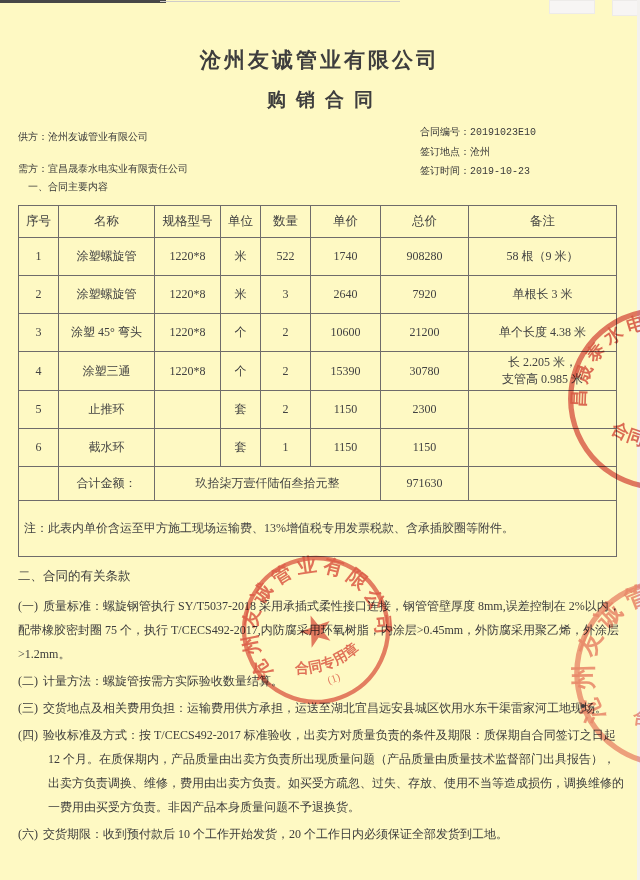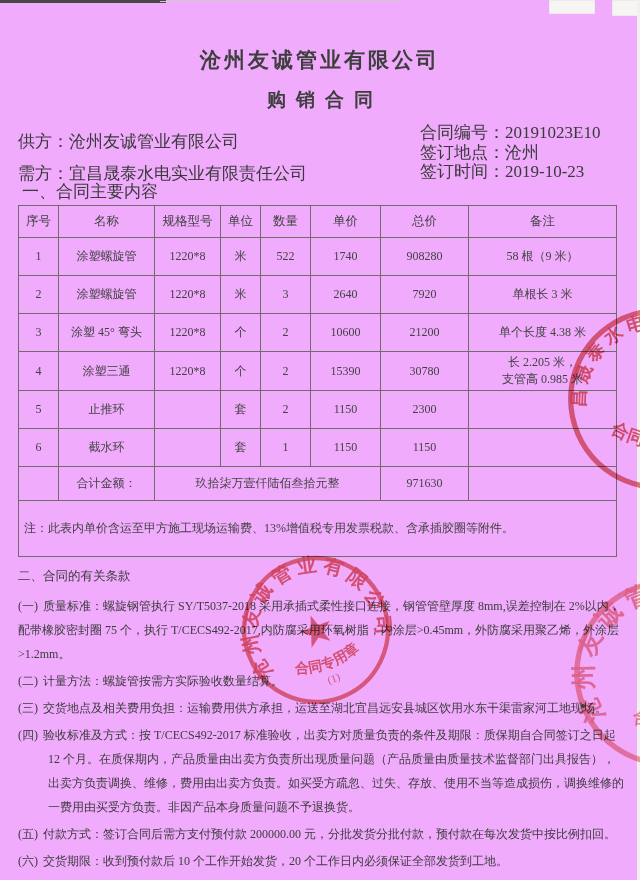--- a/index.html
+++ b/index.html
@@ -1,37 +1,37 @@
 <!DOCTYPE html>
 <html><head>
 <meta charset="utf-8">
 <style>
   html,body{margin:0;padding:0;background:#fcfcfb;}
   .page{
     position:relative;width:640px;height:880px;overflow:hidden;
-    background:#f0abfc;color:#3a3a3a;
+    background:#fef9c3;color:#3a3a3a;
     font-family:"Liberation Serif","DejaVu Serif",serif;
   }
   
   .scan-line-1{position:absolute;left:0;top:0;width:166px;height:3px;background:#474747;}
   .scan-line-2{position:absolute;left:160px;top:1px;width:240px;height:1px;background:#cfccc9;}
   .scan-box-1{position:absolute;left:549px;top:0;width:44px;height:12px;background:#f7f5f4;border:1px solid #edebe9;}
   .scan-box-2{position:absolute;left:612px;top:0;width:26px;height:14px;background:#f7f5f4;border:1px solid #edebe9;}
   .page-right-edge{position:absolute;right:0;top:0;width:3px;height:880px;background:#f3f1ef;}
 
   .company-title{margin:46px 0 0;text-align:center;font-size:21px;font-weight:600;
     letter-spacing:3px;color:#3e3e3e;}
   .doc-title{margin:13px 0 0;text-align:center;font-size:19px;font-weight:600;
     letter-spacing:10px;text-indent:10px;color:#3e3e3e;}
 
-  .info{position:relative;margin:15px 18px 0;height:66px;font-size:17px;}
+  .info{position:relative;margin:15px 18px 0;height:66px;font-size:10px;}
   .party-supplier{position:absolute;left:0;top:2px;}
   .party-buyer{position:absolute;left:0;top:34px;}
-  .section1-title{position:absolute;left:4px;top:52px;}
-  .meta{position:absolute;left:402px;top:-5px;line-height:19.5px;}
+  .section1-title{position:absolute;left:10px;top:52px;}
+  .meta{position:absolute;left:402px;top:-5px;line-height:19.5px;font-family:Liberation Mono, monospace;}
   .meta div{white-space:nowrap;}
 
   table{border-collapse:collapse;table-layout:fixed;width:598px;margin:11px 0 0 18px;
     font-size:12px;color:#424242;}
   th,td{border:1px solid #6f6c6a;text-align:center;vertical-align:middle;
     padding:2px 3px;font-weight:normal;white-space:pre-line;overflow:hidden;}
   th{height:27px;font-size:12.5px;text-align:center;}
   tr.item-row td{height:33px;}
   tr.total-row td{height:29px;}
   td.note-cell{height:27px;text-align:left;padding:14px 5px;font-size:12px;}
@@ -175,21 +175,20 @@
       </tbody>
   </table>
 
   <p class="section2-title">二、合同的有关条款</p>
 
   <div class="terms">
       <p class="term"><span class="term-label">(一)</span><span>质量标准：螺旋钢管执行 SY/T5037-2018 采用承插式柔性接口连接，钢管管壁厚度 8mm,误差控制在 2%以内，配带橡胶密封圈 75 个，执行 T/CECS492-2017,内防腐采用环氧树脂，内涂层&gt;0.45mm，外防腐采用聚乙烯，外涂层&gt;1.2mm。</span></p>
       <p class="term"><span class="term-label">(二)</span><span>计量方法：螺旋管按需方实际验收数量结算。</span></p>
       <p class="term"><span class="term-label">(三)</span><span>交货地点及相关费用负担：运输费用供方承担，运送至湖北宜昌远安县城区饮用水东干渠雷家河工地现场。</span></p>
       <p class="term hang"><span class="term-label">(四)</span><span>验收标准及方式：按 T/CECS492-2017 标准验收，出卖方对质量负责的条件及期限：质保期自合同签订之日起 12 个月。在质保期内，产品质量由出卖方负责所出现质量问题（产品质量由质量技术监督部门出具报告），出卖方负责调换、维修，费用由出卖方负责。如买受方疏忽、过失、存放、使用不当等造成损伤，调换维修的一费用由买受方负责。非因产品本身质量问题不予退换货。</span></p>
-      <p class="term"><span class="term-label">(五)</span><span>付款方式：签订合同后需方支付预付款 200000.00 元，分批发货分批付款，预付款在每次发货中按比例扣回。</span></p>
       <p class="term"><span class="term-label">(六)</span><span>交货期限：收到预付款后 10 个工作开始发货，20 个工作日内必须保证全部发货到工地。</span></p>
     </div>
 
   <div id="stamps">
       <div class="stamp stamp-0">
         <svg viewBox="0 0 200 200" xmlns="http://www.w3.org/2000/svg">
           <circle cx="100" cy="100" r="92" fill="none" stroke="#d85a57" stroke-width="5.5" opacity="0.8"></circle>
           <path id="arc-top-0" d="M 27.5,128 A 77,77 0 1 1 172.5,128" fill="none"></path>
           <text fill="#d85a57" opacity="0.88" font-size="19" font-weight="600" font-family="Liberation Serif, serif"><textPath href="#arc-top-0" startOffset="50%" text-anchor="middle" textLength="330">宜昌晟泰水电实业有限责任公司</textPath></text>
           <text x="100" y="119" text-anchor="middle" font-size="54" fill="#d85a57" opacity="0.82">★</text>

